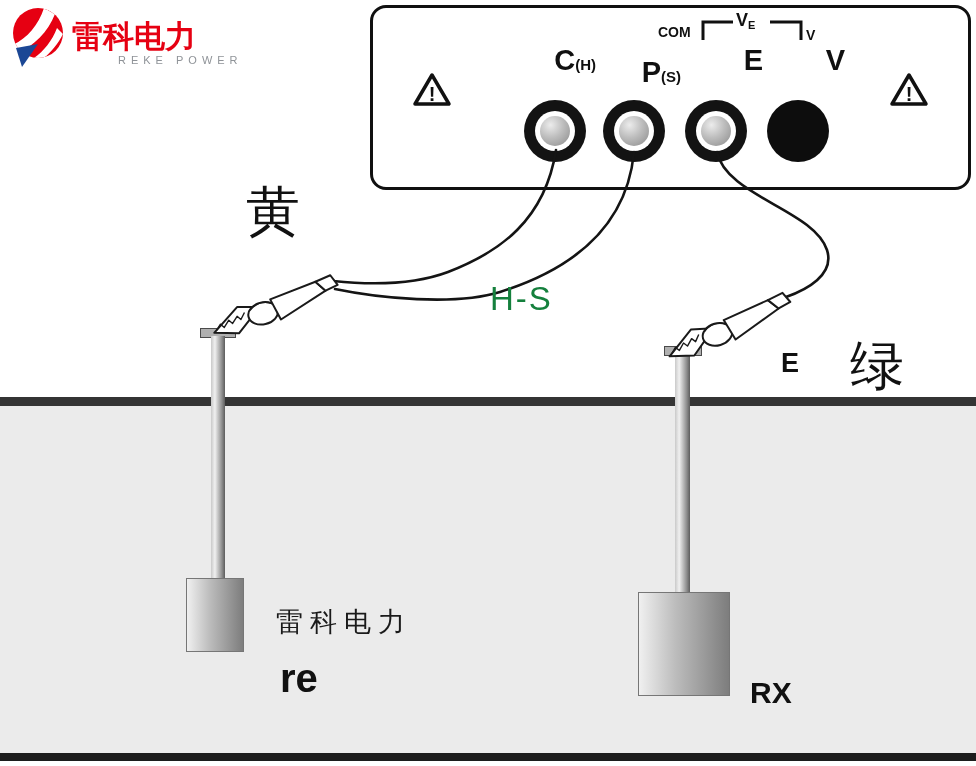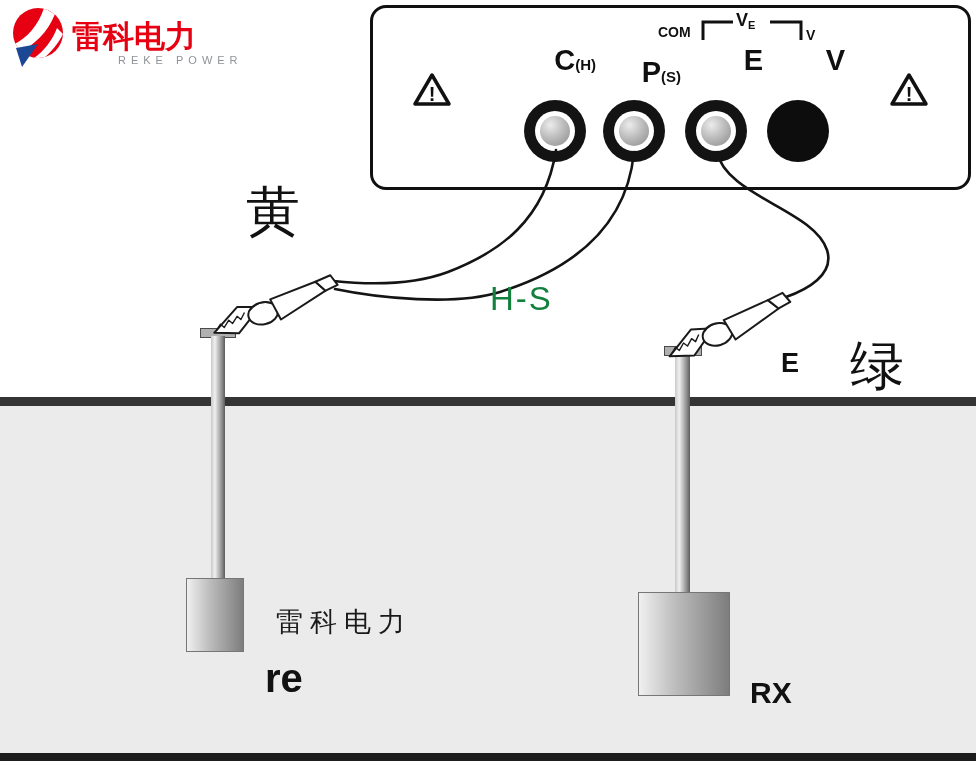--- a/index.html
+++ b/index.html
@@ -133,21 +133,21 @@
       <path d="M 112,1 L 128,-2 L 133,9 L 120,12 Z"></path>
     </g>
   </svg>
 
   <div class="cjk-big" style="left:246px; top:176px;">黄</div>
   <div class="hs-label">H-S</div>
   <div class="cjk-big" style="left:850px; top:330px;">绿</div>
   <div class="e-clip-label">E</div>
 
   <div class="rod-title" style="left:276px; top:604px;">雷科电力</div>
-  <div class="rod-code" style="left:265px; top:656px; font-size:40px;">re</div>
+  <div class="rod-code" style="left:280px; top:656px; font-size:40px;">re</div>
   <div class="rod-code" style="left:750px; top:676px; font-size:30px;">RX</div>
 
   <div class="abs" style="left:8px; top:6px; width:60px; height:62px;">
     <svg width="60" height="62" viewBox="0 0 60 62">
       <defs>
           <clipPath id="logoClip">
             <circle cx="30" cy="27" r="25"></circle>
           </clipPath>
         </defs>
       <circle cx="30" cy="27" r="25" fill="#e60012"></circle>

